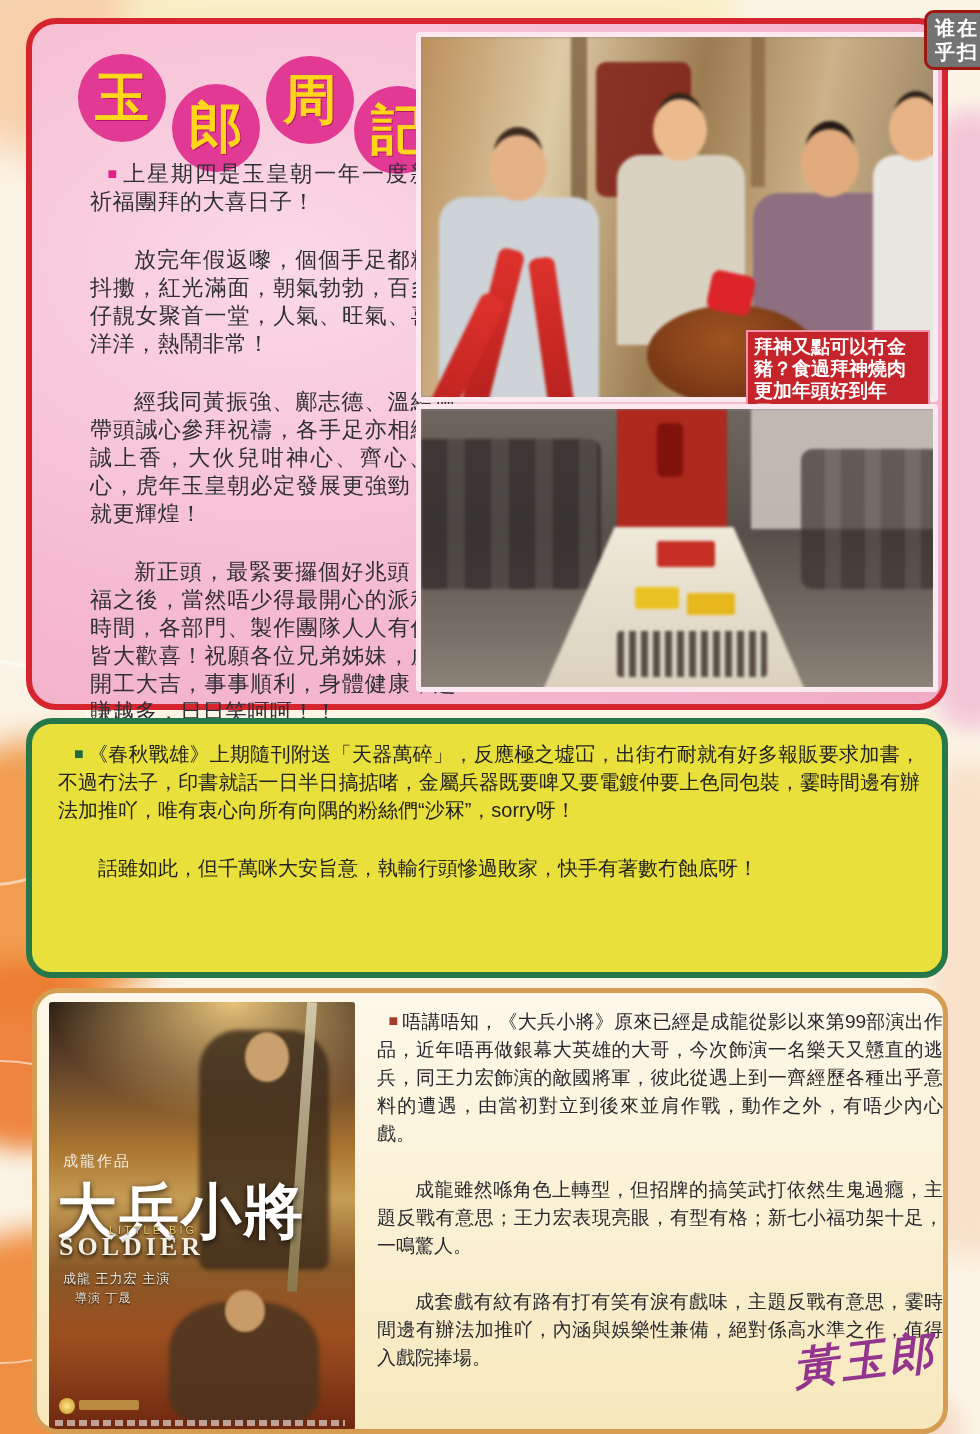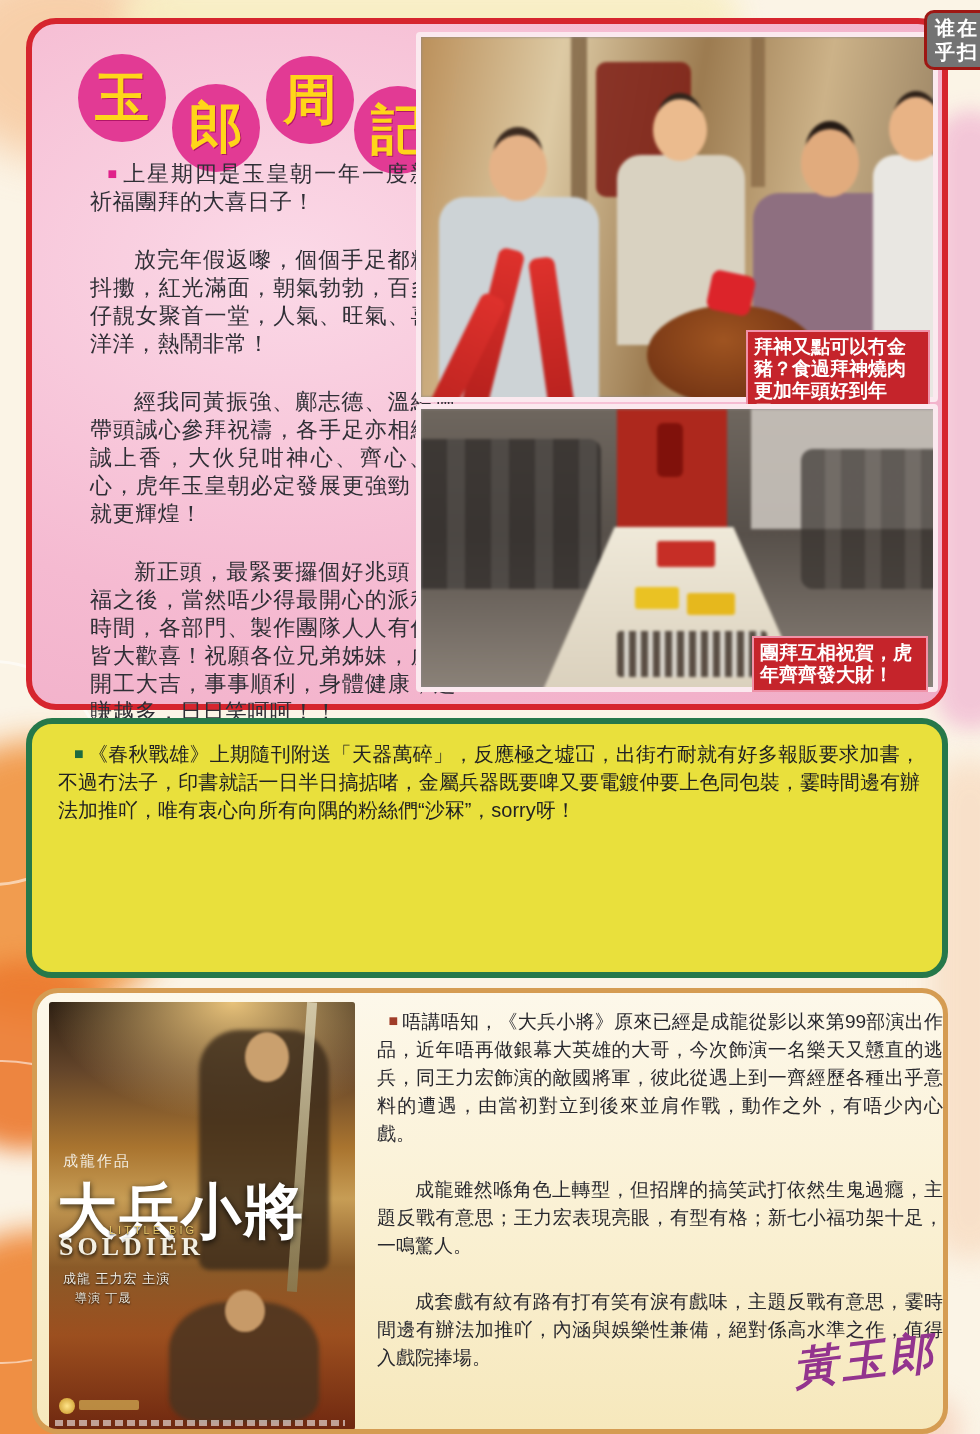--- a/index.html
+++ b/index.html
@@ -197,29 +197,29 @@
       <div class="shape p2knot"></div>
       <div class="shape p2crowdL"></div>
       <div class="shape p2crowdR"></div>
       <div class="shape p2table"></div>
       <div class="shape p2box1"></div>
       <div class="shape p2box2"></div>
       <div class="shape p2box3"></div>
       <div class="shape p2cans"></div>
     </div>
   </div>
-  <div class="caption cap2">團拜互相祝賀，虎年齊齊發大財！</div>
 
   <div class="badge">
     <span>谁在</span>
     <span>乎扫</span>
   </div>
 
   <div class="news-box">
     <p class="first"><span class="bullet green">■</span><span>《春秋戰雄》上期隨刊附送「天器萬碎」，反應極之墟冚，出街冇耐就有好多報販要求加書，不過冇法子，印書就話一日半日搞掂啫，金屬兵器既要啤又要電鍍仲要上色同包裝，霎時間邊有辦法加推吖，唯有衷心向所有向隅的粉絲們“沙冧”，sorry呀！</span></p>
+    <p>話雖如此，但千萬咪大安旨意，執輸行頭慘過敗家，快手有著數冇蝕底呀！</p>
   </div>
 
   <div class="movie-panel">
     <div class="poster">
       <div class="shape po-sky"></div>
       <div class="shape po-war"></div>
       <div class="shape po-warhead"></div>
       <div class="shape po-spear"></div>
       <div class="shape po-crouch"></div>
       <div class="shape po-crouchhead"></div>

